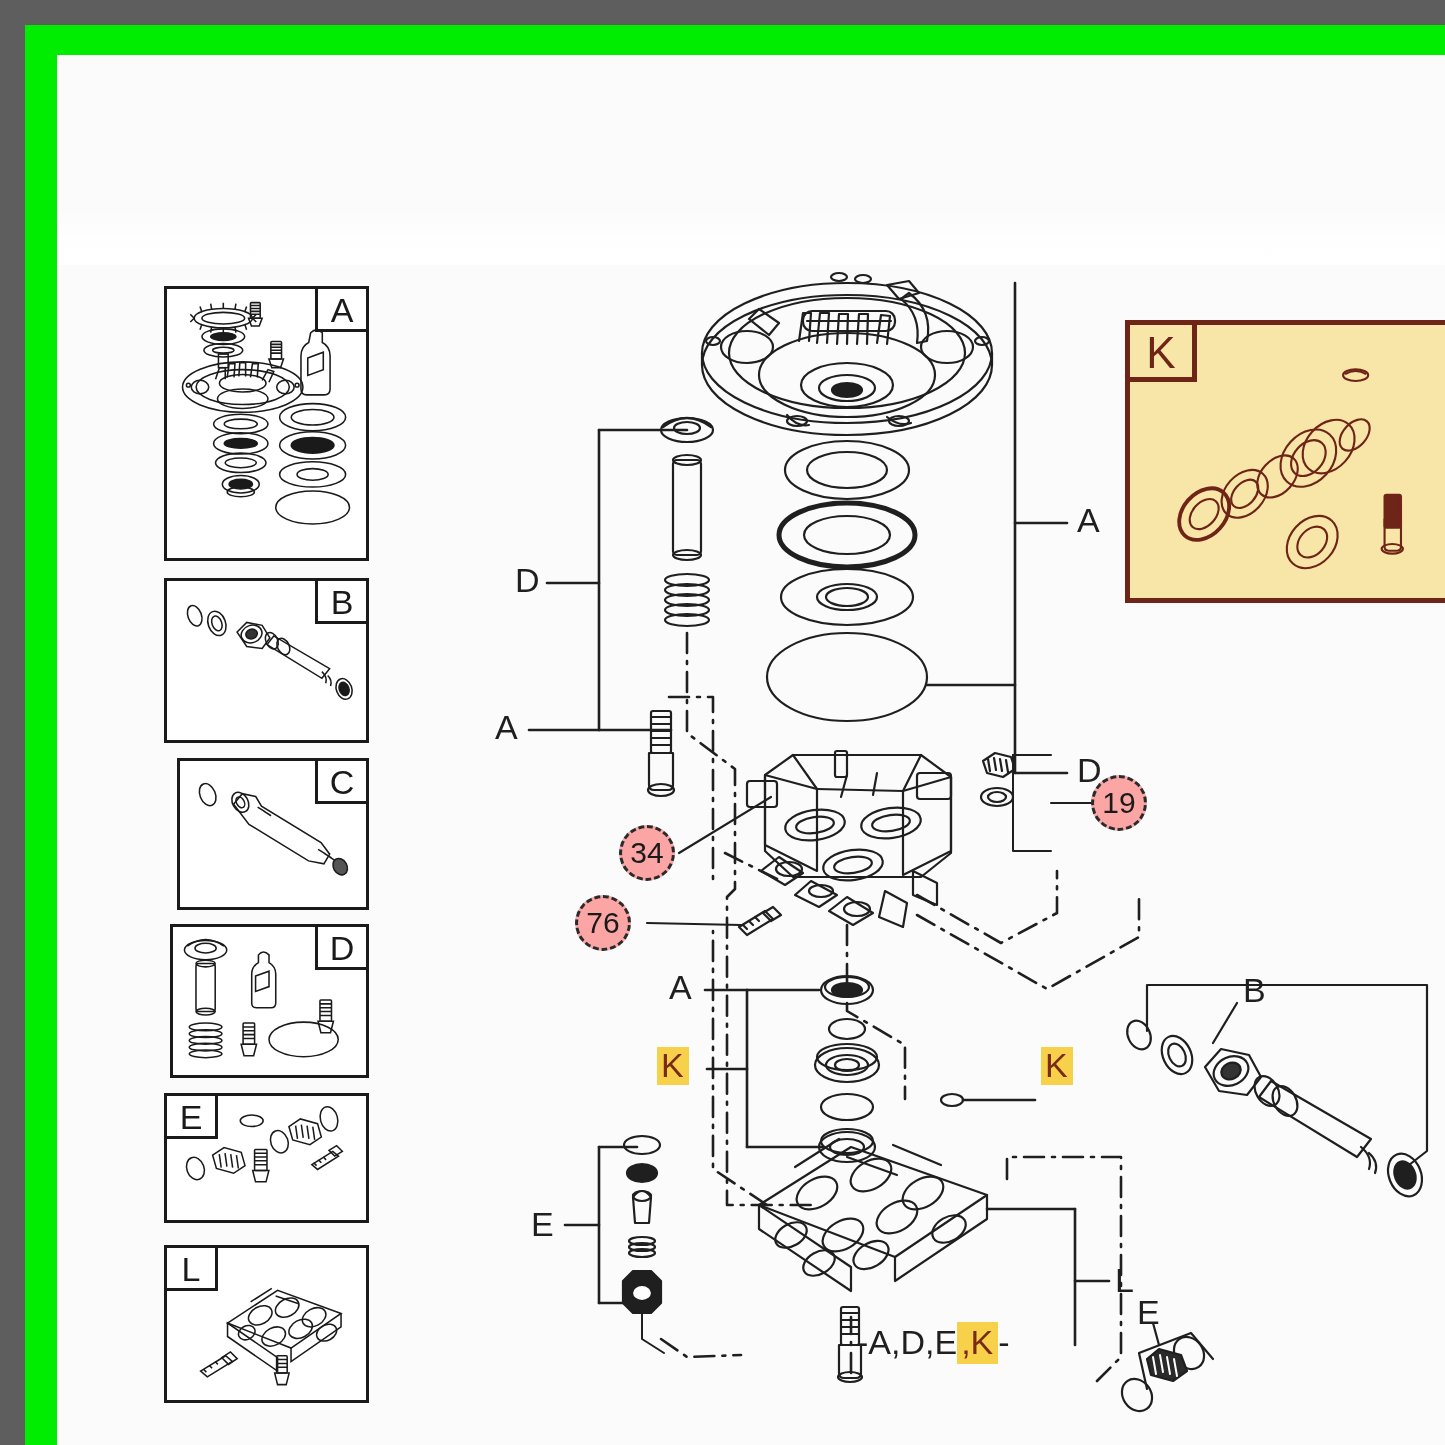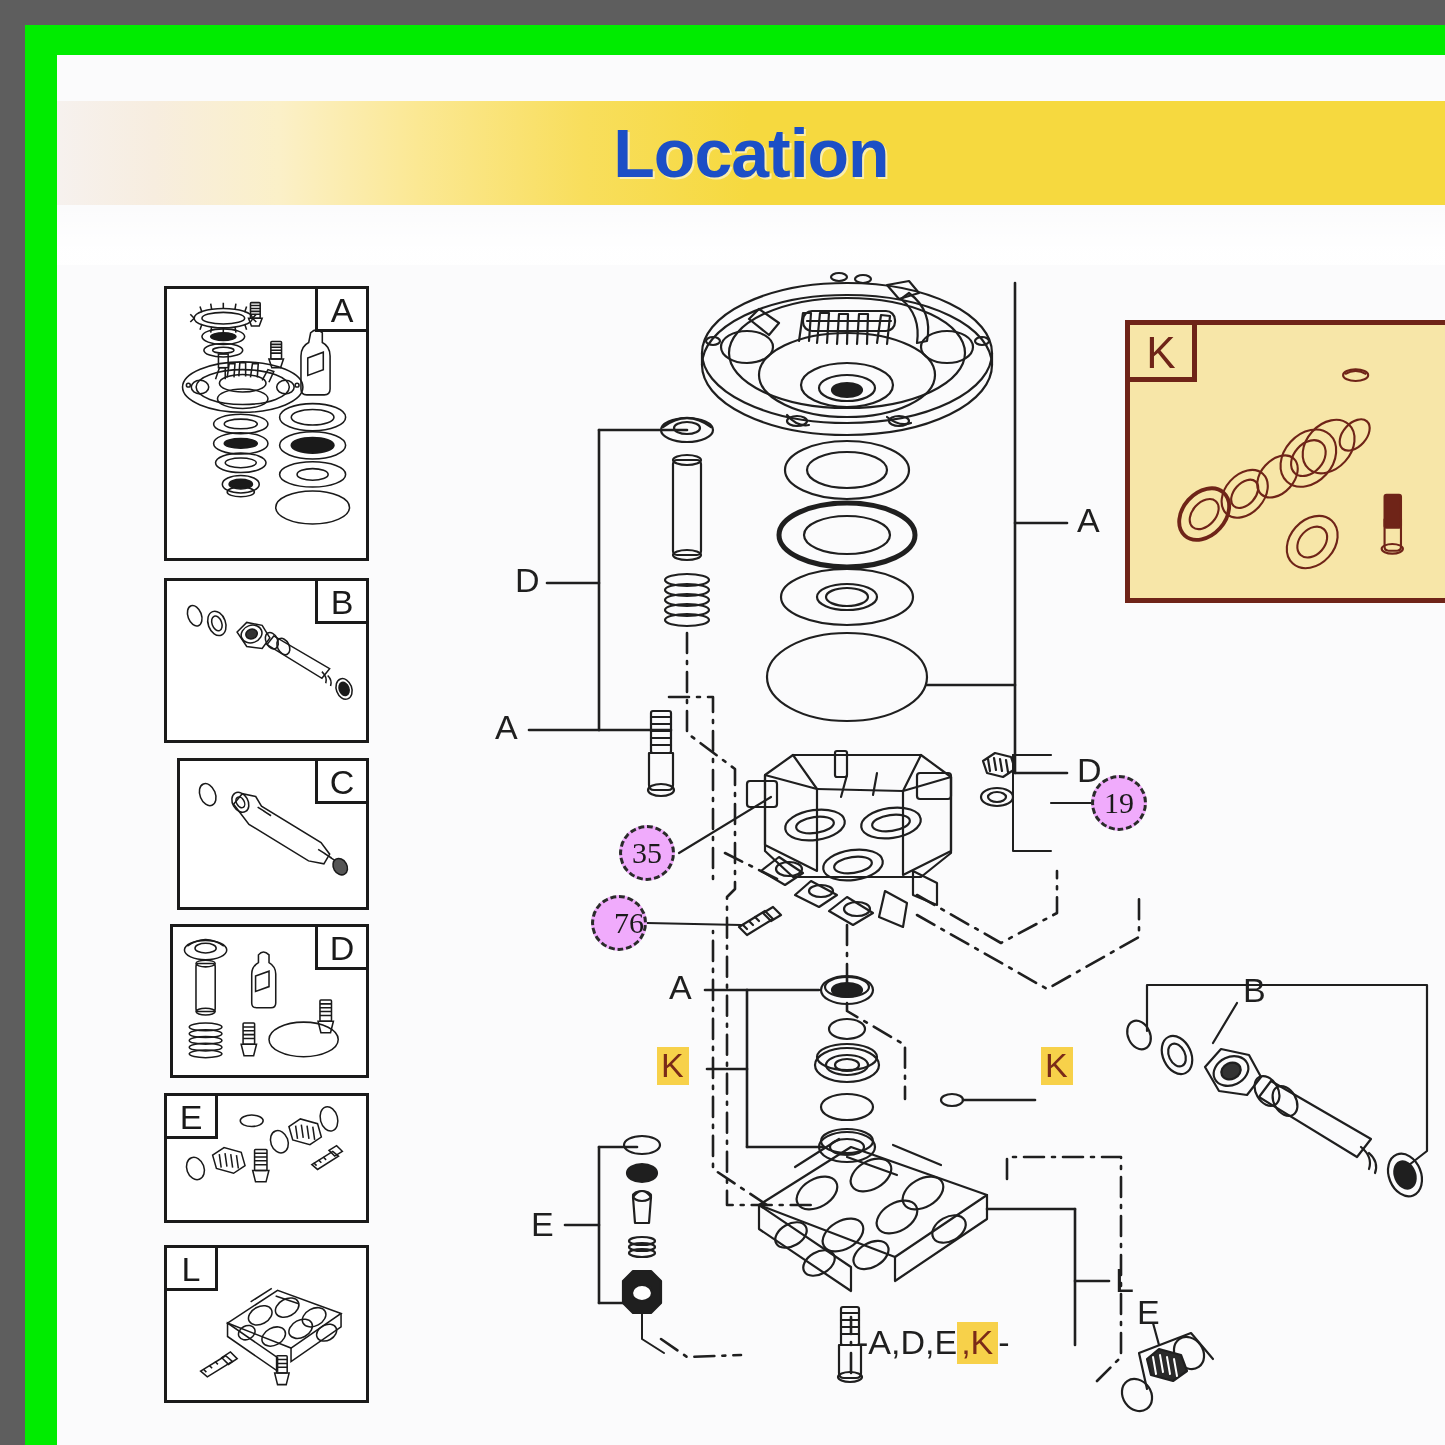--- a/index.html
+++ b/index.html
@@ -129,38 +129,34 @@
   }
   .bubble {
     position: absolute;
     width: 56px; height: 56px;
     border: 3px dashed #2a2a2a;
     border-radius: 50%;
     font-size: 30px;
     line-height: 50px;
     text-align: center;
     color: #1a1a1a;
-    background: #f0abfc;
-    font-family: Liberation Serif, serif;
+    background: #fca5a5;
   }
 
   svg { display: block; overflow: visible; }
 </style>
 </head>
 <body>
 
 <div id="app-root">
 
   <div id="green-frame"></div>
 
   <div id="content-canvas">
 
-    <div id="title-banner">
-      <div id="title-banner-text">Location</div>
-    </div>
     <div id="banner-sheen"></div>
 
     <div class="thumb-panel" style="left:107px; top:231px; width:205px; height:275px;">
       <svg class="thumb-art" viewBox="0 0 205 275">
         <g fill="none" stroke="#1a1a1a" stroke-width="1.6">
 
           <ellipse cx="58" cy="29" rx="30" ry="10"></ellipse>
           <ellipse cx="58" cy="29" rx="22" ry="6"></ellipse>
           <path d="M28 29 l-4 -4 M36 23 l-2 -6 M46 20 l-1 -6 M58 19 l0 -6 M70 20 l1 -6 M80 23 l2 -6 M88 29 l4 -4
                    M28 29 l-4 4 M36 35 l-2 6 M46 38 l-1 6 M58 39 l0 6 M70 38 l1 6 M80 35 l2 6 M88 29 l4 4"></path>
@@ -604,20 +600,20 @@
       <div class="callout hl-k" style="left:594px; top:802px;">K</div>
       <div class="callout" style="left:796px; top:728px;">B</div>
       <div class="callout" style="left:84px; top:962px;">E</div>
       <div class="callout" style="left:690px; top:1050px;">E</div>
       <div class="callout" style="left:668px; top:1018px;">L</div>
 
       <div class="callout" style="left:410px; top:1080px;">
         <span>-A,D,E</span><span class="hl-k">,K</span><span>-</span>
       </div>
 
-      <div class="bubble" style="left:172px; top:580px;">35</div>
+      <div class="bubble" style="left:172px; top:580px;">34</div>
       <div class="bubble" style="left:644px; top:530px;">19</div>
-      <div class="bubble" style="left:144px; top:650px;text-align:right;">76</div>
+      <div class="bubble" style="left:128px; top:650px;">76</div>
 
     </div>
 
   </div>
 </div>
 
 </body></html>

